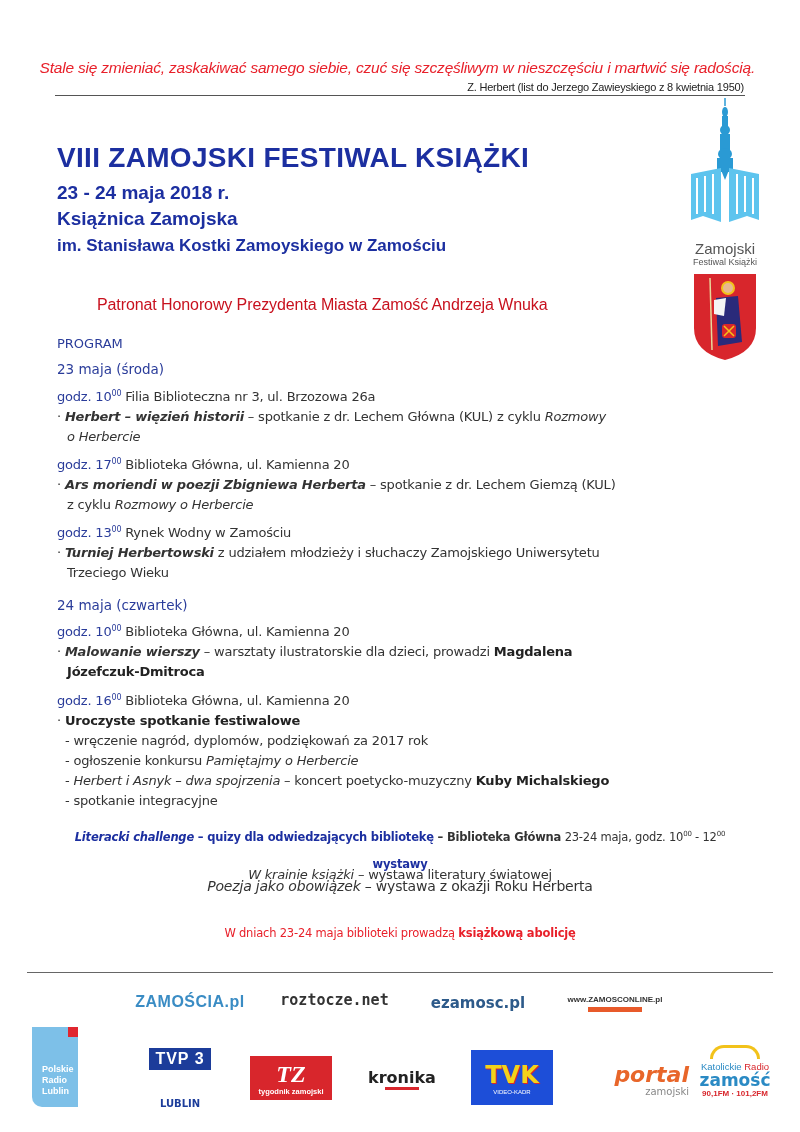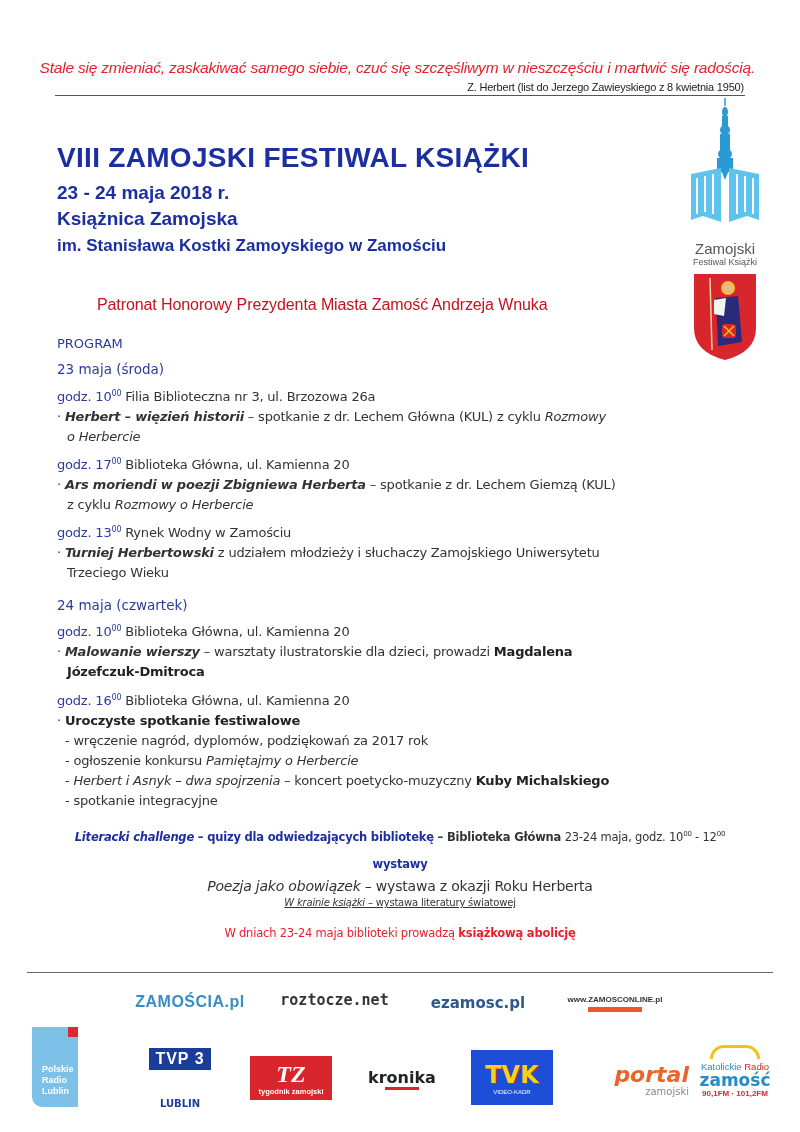--- a/index.html
+++ b/index.html
@@ -194,21 +194,21 @@
   <span>- spotkanie integracyjne</span>
 </div>
 
 <div class="abs center" style="top:830px;">
   <i class="blue" style="font-weight:bold;">Literacki challenge</i><b class="blue"> – quizy dla odwiedzających bibliotekę</b><b class="dark"> – Biblioteka Główna</b><span class="dark"> 23-24 maja, godz. 10</span><sup class="dark" style="font-size:7px;">00</sup><span class="dark"> - 12</span><sup class="dark" style="font-size:7px;">00</sup>
 </div>
 <div class="abs center blue" style="top:857px;font-weight:bold;">wystawy</div>
 <div class="abs center dark" style="top:878px;font-size:14px;">
   <i>Poezja jako obowiązek</i><span> – wystawa z okazji Roku Herberta</span>
 </div>
-<div class="abs center dark" style="top:897px;font-size:10px;text-decoration:underline;">
+<div class="abs center dark" style="top:867px;font-size:13px;">
   <i>W krainie książki</i><span> – wystawa literatury światowej</span>
 </div>
 <div class="abs center red" style="top:926px;">
   <span>W dniach 23-24 maja biblioteki prowadzą </span><b>książkową abolicję</b>
 </div>
 
 <div class="abs bottom-rule"></div>
 
 <div class="logo lg-zamoscia">ZAMOŚCIA.pl</div>
 <div class="logo lg-roztocze">roztocze.net</div>

